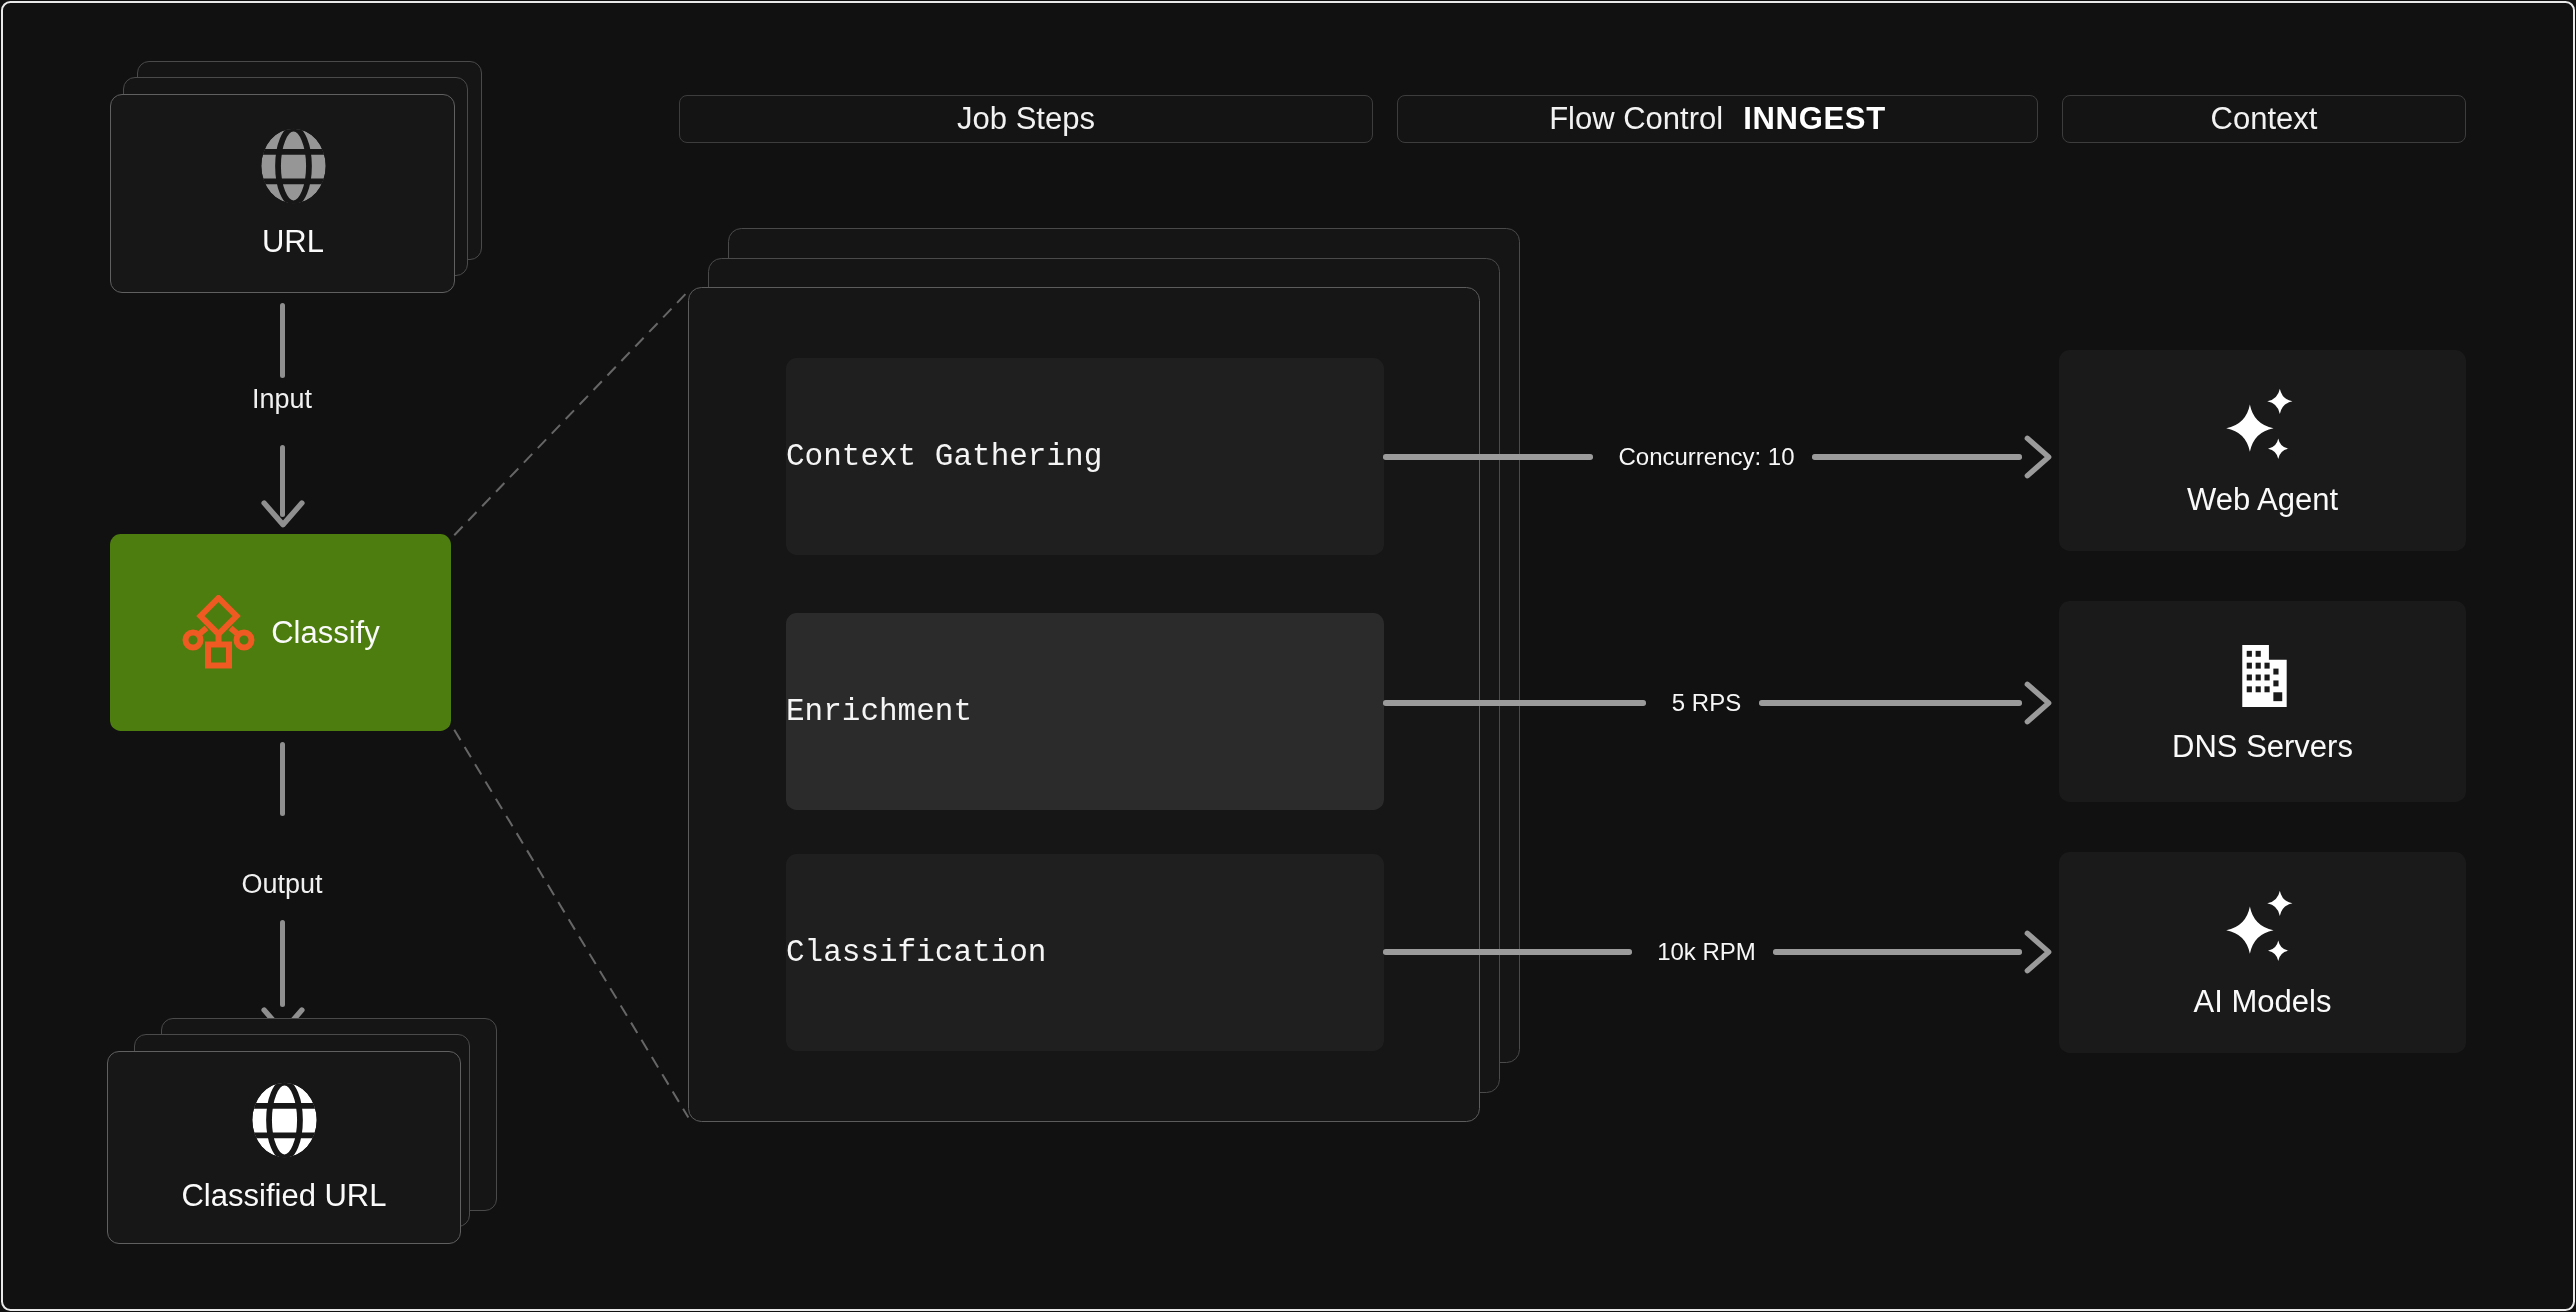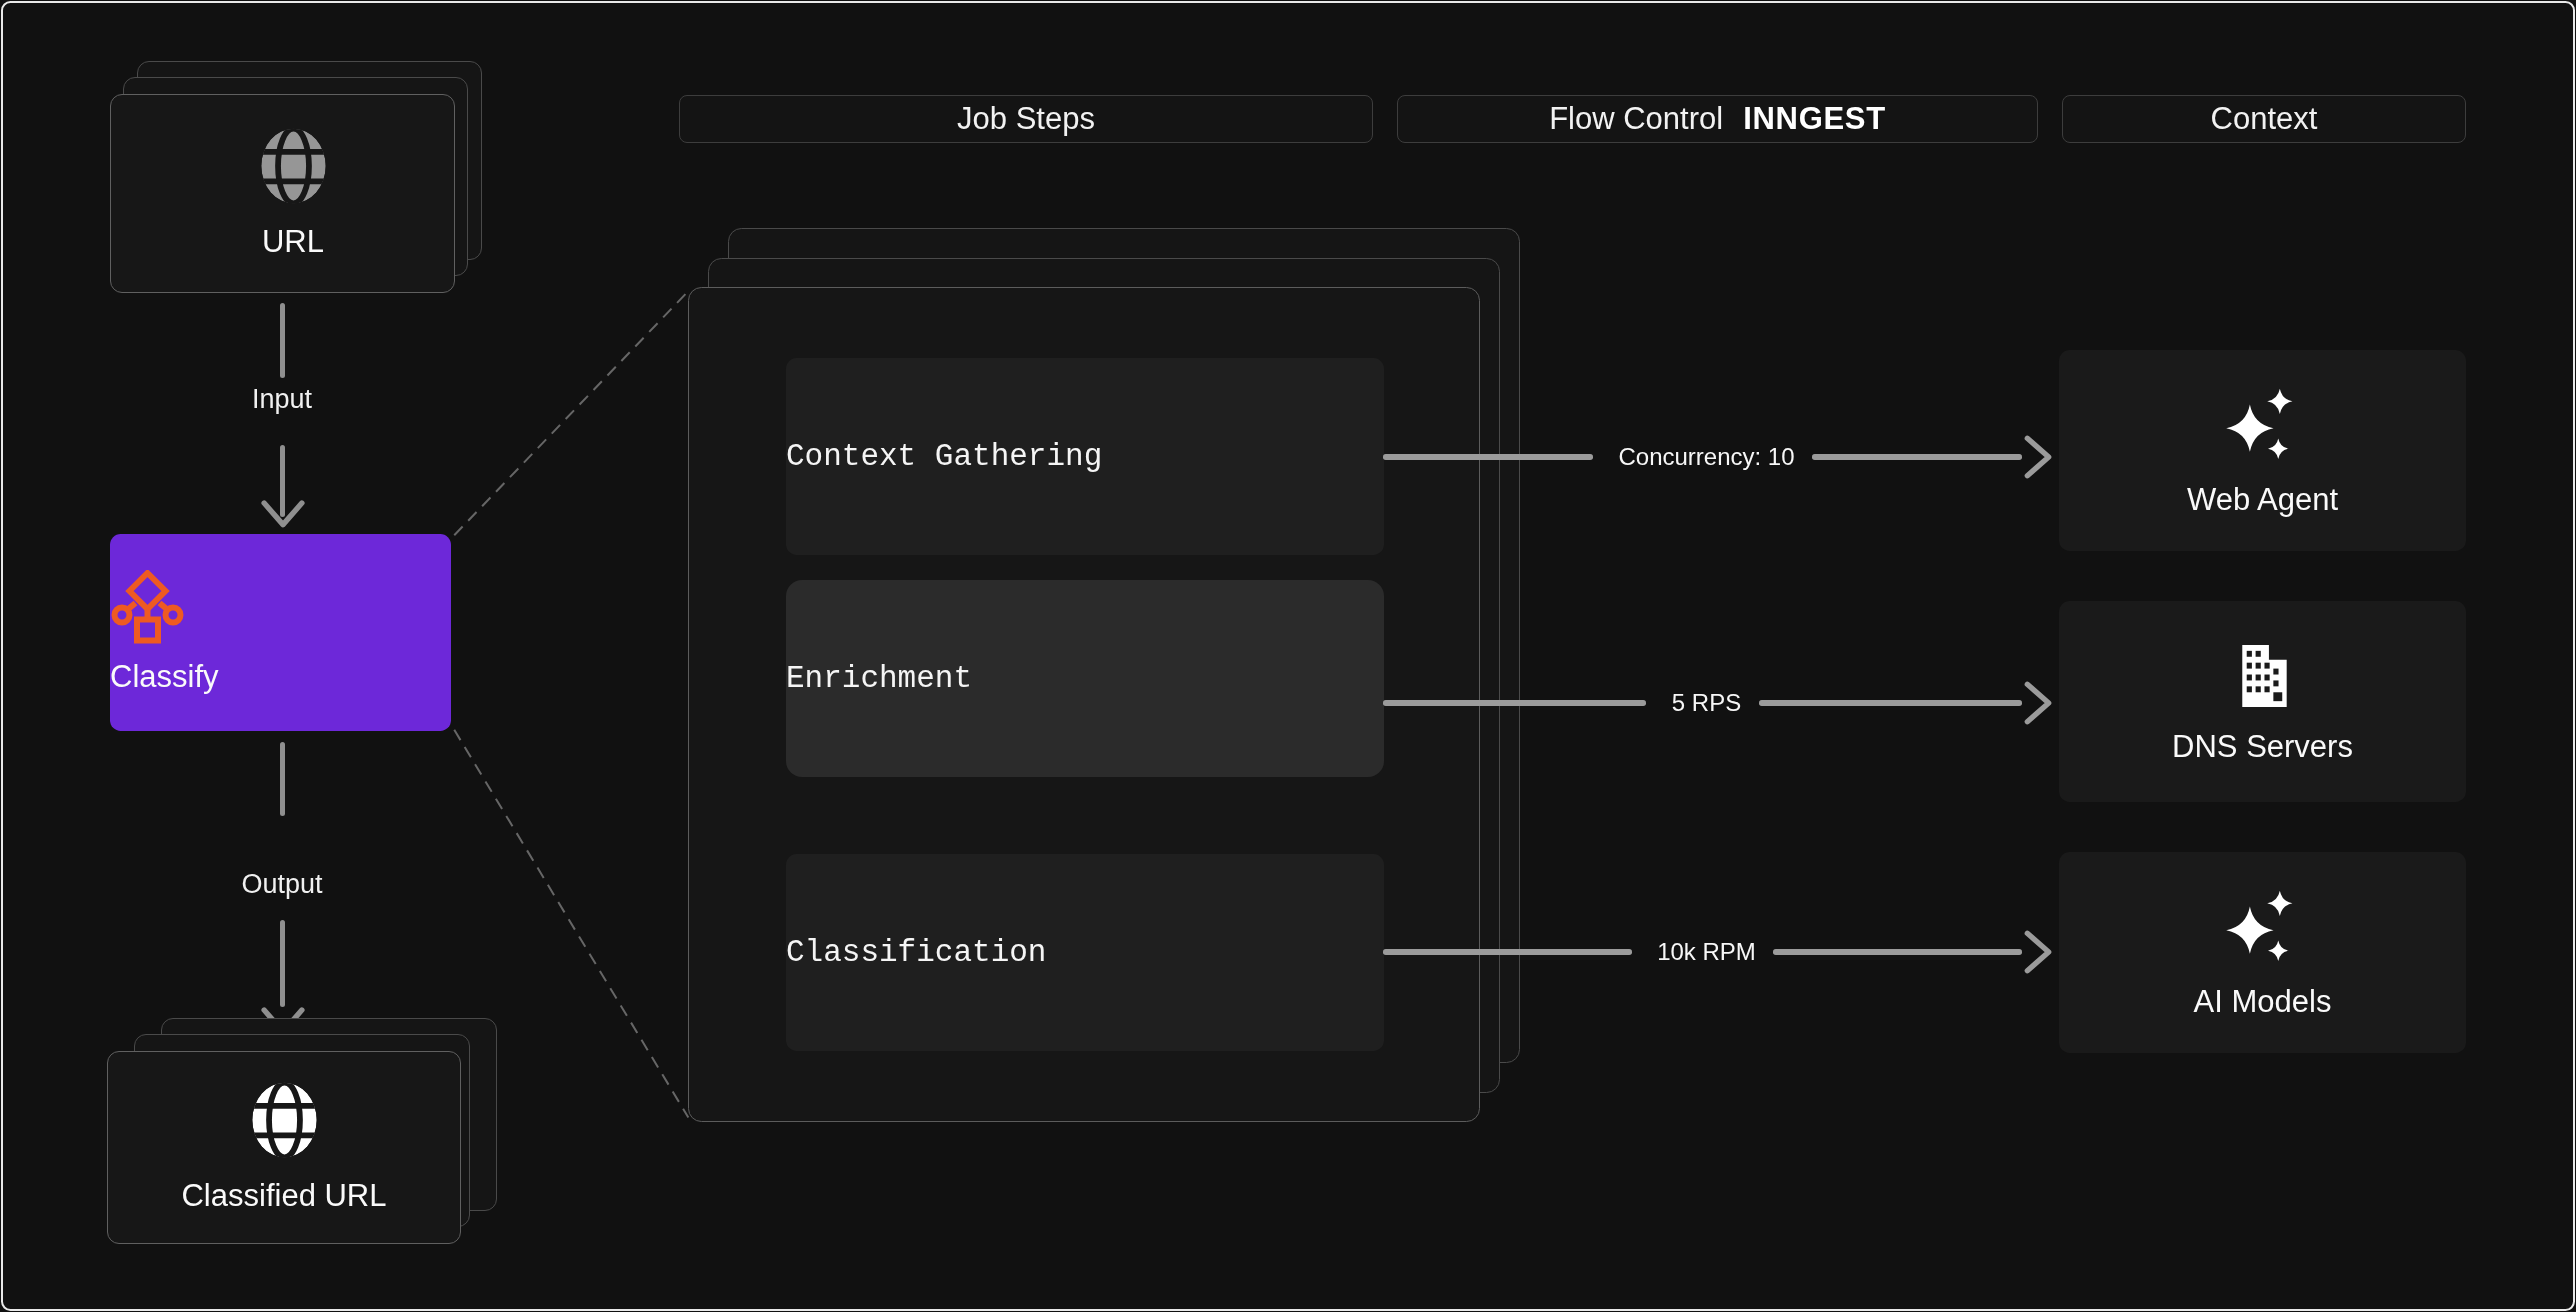--- a/index.html
+++ b/index.html
@@ -60,22 +60,22 @@
   #url-card { left: 110px; top: 94px; width: 345px; height: 199px; padding-left: 21px; }
 
   
   #out-l3   { left: 161px; top: 1018px; width: 336px; height: 193px; }
   #out-l2   { left: 134px; top: 1034px; width: 336px; height: 193px; }
   #out-card { left: 107px; top: 1051px; width: 354px; height: 193px; }
 
   
   #classify {
     position: absolute; left: 110px; top: 534px; width: 341px; height: 197px;
-    background: #6d28d9; border-radius: 10.7px;
-    display: flex; flex-direction: column; justify-content: center;
+    background: #4d7c0f; border-radius: 10.7px;
+    display: flex; flex-direction: row; align-items: center; justify-content: center;
     gap: 14.8px; color: #fafafa; font-size: 31px;
   }
 
   
   .vline { position: absolute; width: 5.4px; background: #8f8f8f; border-radius: 2.7px; left: 280px; }
   .vlabel {
     position: absolute; left: 148px; width: 268px; text-align: center;
     color: #f0f0f0; font-size: 27px;
   }
   .chev-down { position: absolute; left: 260px; }
@@ -87,21 +87,21 @@
     position: absolute; left: 688px; top: 287px; width: 792px; height: 835px;
     background: #161616; border: 1.3px solid #5c5c5c; border-radius: 13.4px;
   }
   .step {
     position: absolute; left: 786px; width: 598px; height: 197px;
     background: #1f1f1f; border-radius: 10.7px;
     display: flex; align-items: center; justify-content: flex-start;
     color: #f5f5f5; font-size: 31px; font-family: Liberation Mono, monospace;
   }
   #step-ctx { top: 358px; }
-  #step-enr { top: 580px; background: #2b2b2b; border-radius: 16px; }
+  #step-enr { top: 613px; background: #2b2b2b; }
   #step-cls { top: 854px; }
 
   
   .harrow {
     position: absolute; left: 1383px; width: 639px; height: 48px;
     display: flex; align-items: center; gap: 17.4px; z-index: 10;
   }
   .hline { flex: 1; height: 5.4px; background: #9b9b9b; border-radius: 2.7px; }
   .alabel { color: #f7f7f7; font-size: 24px; white-space: nowrap; margin-left: 8px; }
   .chev-right { position: absolute; z-index: 10; }

